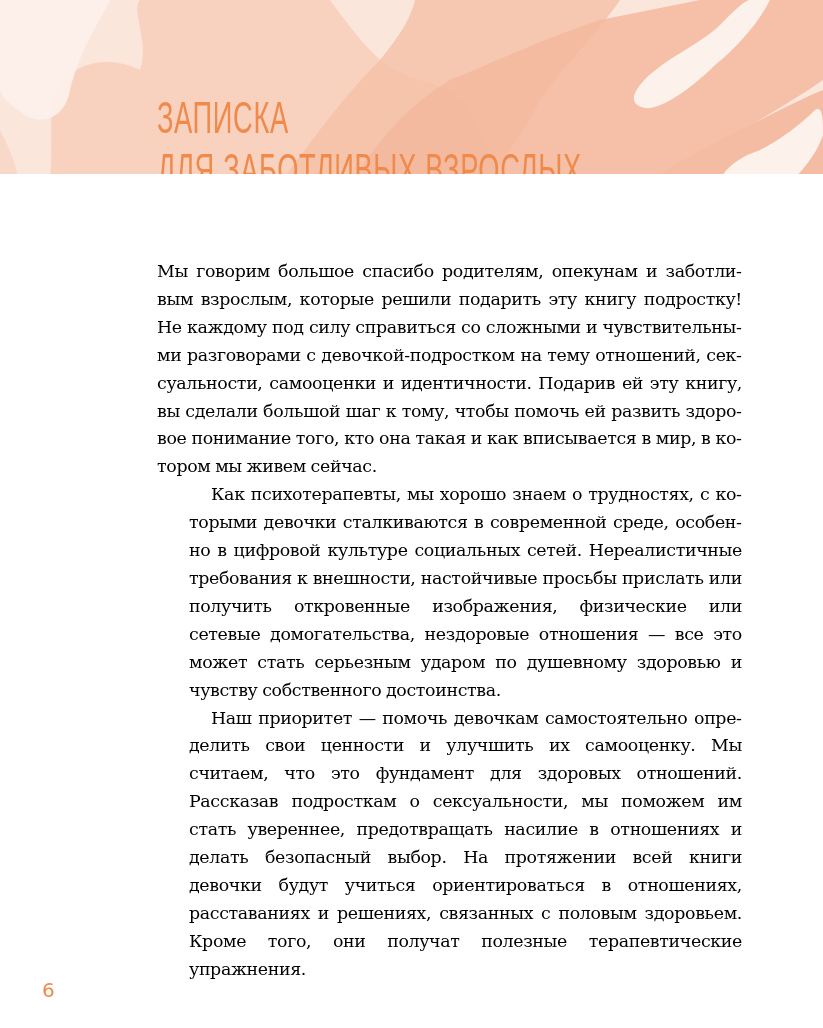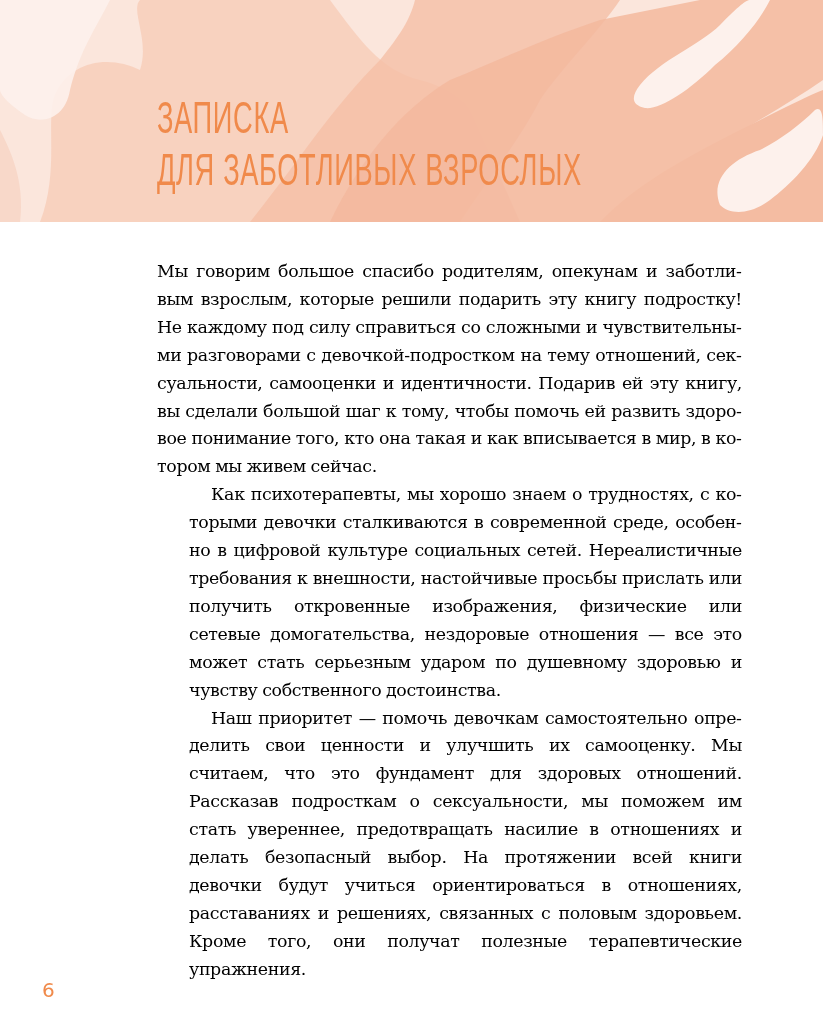--- a/index.html
+++ b/index.html
@@ -10,21 +10,21 @@
     body {
       width: 823px;
       height: 1028px;
       position: relative;
       overflow: hidden;
     }
     .header {
       position: absolute;
       left: 0; top: 0;
       width: 823px;
-      height: 222px;
+      height: 174px;
       background: #fbe3d8;
       overflow: hidden;
     }
     .header svg.bg {
       position: absolute;
       left: 0; top: 0;
       width: 823px;
       height: 222px;
     }
     .title {

